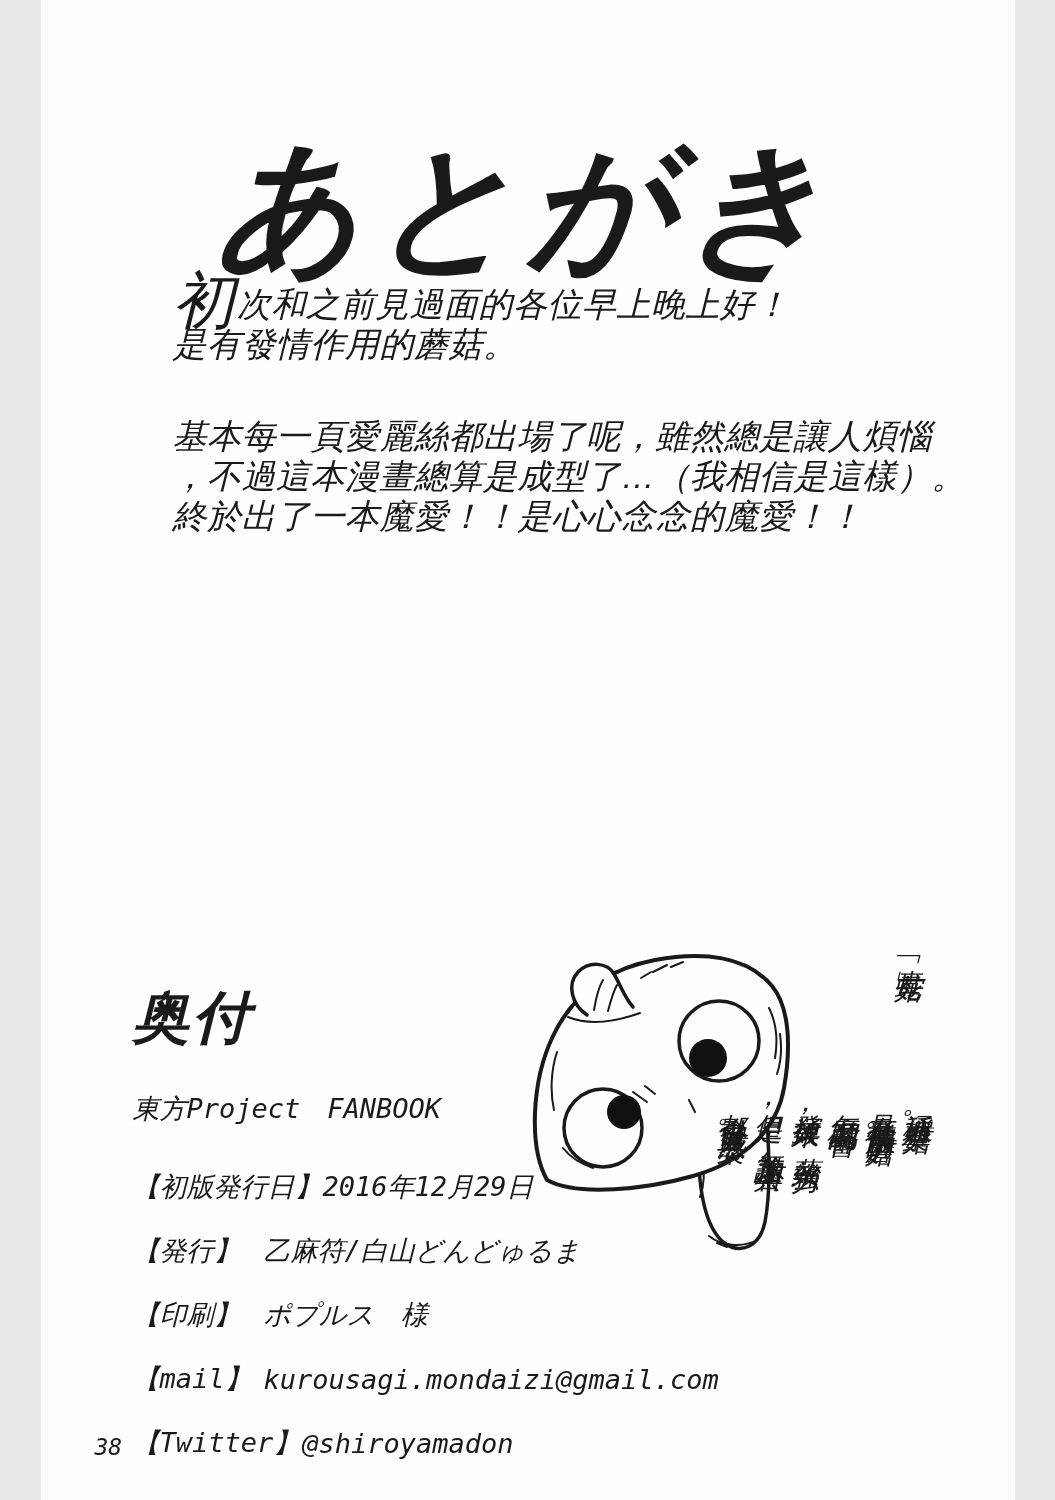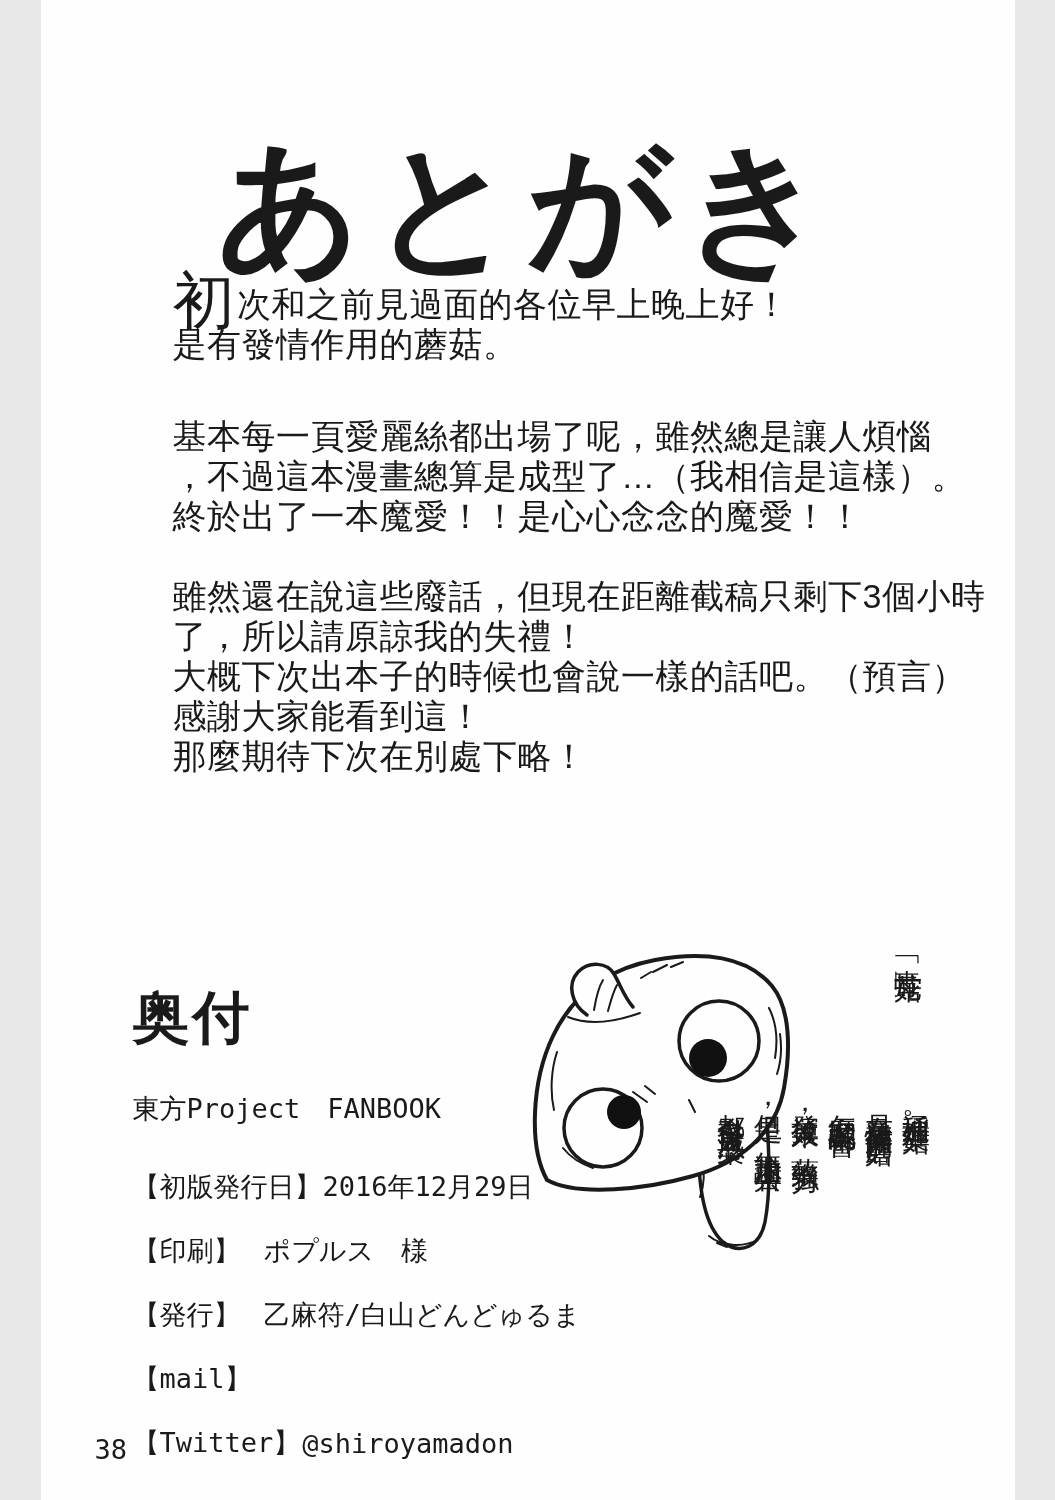--- a/index.html
+++ b/index.html
@@ -4,20 +4,21 @@
 <style>
   html,body { margin:0; padding:0; background:#e8e8e8; }
   .page {
     position:relative;
     width:974px; height:1500px;
     background:#fefefe;
     color:#1a1a1a;
     font-family:"Liberation Sans", sans-serif;
     overflow:hidden;
     margin:0 auto;
+    font-style:italic;
   }
 
   
   .title {
     position:absolute; top:112px; left:0; width:100%;
     margin:0; text-align:center;
     font-size:142px; font-weight:900; letter-spacing:10px;
     font-family:"DejaVu Sans", sans-serif;
   }
 
@@ -69,66 +70,60 @@
     fill:none; stroke:#1a1a1a; stroke-width:3.5;
     stroke-linecap:round; stroke-linejoin:round;
   }
   .mushroom .filled-white { fill:#fefefe; }
   .mushroom .cap { stroke-width:4; }
   .mushroom .pupil { fill:#111; stroke:none; }
   .mushroom .thin { stroke-width:2; }
 
   .pagenum {
     position:absolute; left:54px; top:1434px;
-    font-size:27px; font-family:"DejaVu Sans Mono", monospace;
+    font-size:23px; font-family:"DejaVu Sans Mono", monospace;
   }
 </style>
 </head>
 <body>
 
 <div class="page">
 
   <h1 class="title">あとがき</h1>
 
   <div class="afterword">
     <p class="gap-lg">
       <span class="dropcap">初</span><span>次和之前見過面的各位早上晚上好！</span><br>
       <span>是有發情作用的蘑菇。</span>
     </p>
     <p>
       <span>基本每一頁愛麗絲都出場了呢，雖然總是讓人煩惱</span><br>
       <span>，不過這本漫畫總算是成型了…（我相信是這樣）。</span><br>
       <span>終於出了一本魔愛！！是心心念念的魔愛！！</span>
     </p>
-    <p>
-      <span>雖然還在說這些廢話，但現在距離截稿只剩下3個小時</span><br>
-      <span>了，所以請原諒我的失禮！</span><br>
-      <span>大概下次出本子的時候也會說一樣的話吧。（預言）</span><br>
-      <span>感謝大家能看到這！</span><br>
-      <span>那麼期待下次在別處下略！</span>
-    </p>
   </div>
 
   <section class="colophon">
     <h2 class="colophon-heading">奥付</h2>
     <div class="colophon-series">東方Project　FANBOOK</div>
     <div class="colophon-row">
       <span class="label-w1">【初版発行日】</span>
       <span>2016年12月29日</span>
     </div>
     <div class="colophon-row">
+      <span class="label-w2">【発行】</span>
+      <span>乙麻符/白山どんどゅるま</span>
+    </div>
+    <div class="colophon-row">
       <span class="label-w2">【印刷】</span>
       <span>ポプルス　様</span>
     </div>
     <div class="colophon-row">
-      <span class="label-w2">【発行】</span>
-      <span>乙麻符/白山どんどゅるま</span>
-    </div>
-    <div class="colophon-row">
       <span class="label-w2">【mail】</span>
+      <span>kurousagi.mondaizi@gmail.com</span>
     </div>
     <div class="colophon-row">
       <span class="label-w3">【Twitter】</span>
       <span>@shiroyamadon</span>
     </div>
   </section>
 
   <svg class="mushroom" viewBox="478 933 302 332" xmlns="http://www.w3.org/2000/svg">
 
     <path class="filled-white" d="M657,1145 C658,1192 664,1226 682,1242 C700,1256 719,1246 724,1222 C730,1190 728,1155 726,1118"></path>

